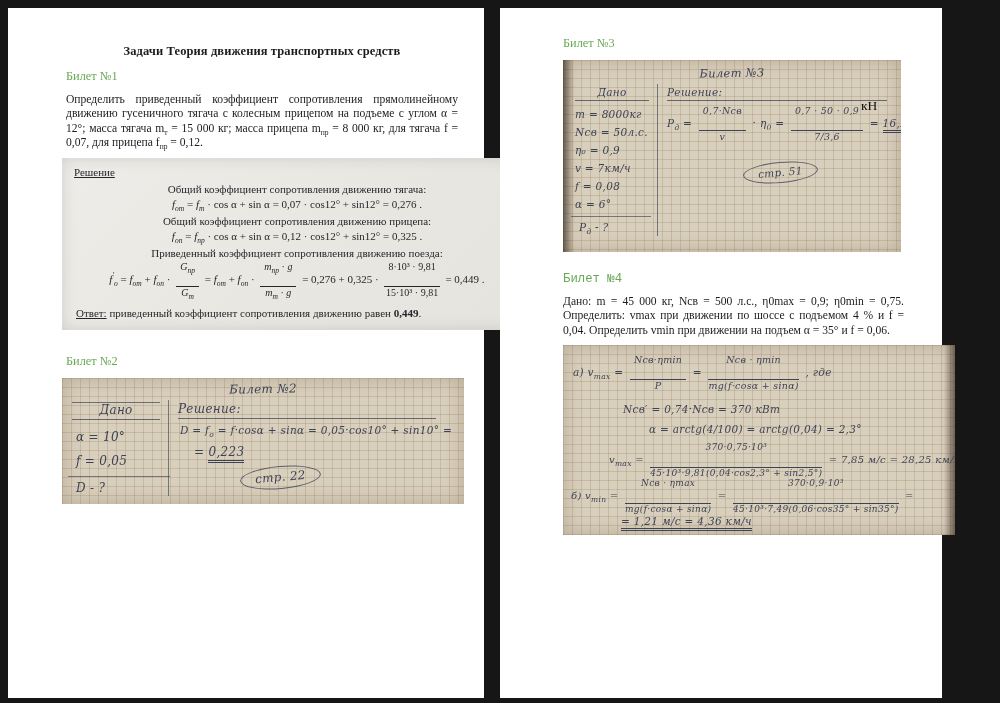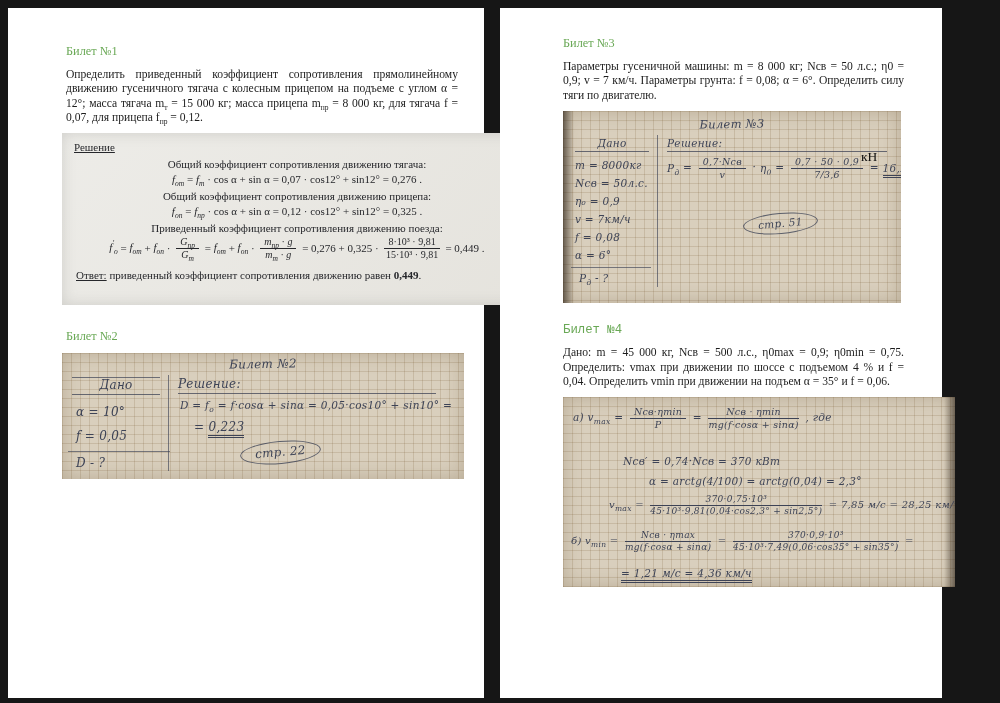--- a/index.html
+++ b/index.html
@@ -32,21 +32,21 @@
     background:linear-gradient(135deg,#edecE8,#e5e3dd);
     box-shadow:inset 0 0 14px rgba(120,120,115,0.25);
     padding:8px 12px;font-size:11px;color:#26272b;overflow:hidden;
   }
   .scan-print .sol-label{font-size:11px;}
   .scan-print .cap{text-align:center;margin-top:5px;}
   .scan-print .fline{text-align:center;margin:3px 0 2px 0;}
   .scan-print .answer{margin:8px 0 0 2px;}
 
   .frac{display:inline-block;vertical-align:middle;text-align:center;margin:0 3px;line-height:1.05;}
-  .frac .num{display:block;border-bottom:1px solid currentColor;padding:0 4px 1px 4px;}
+  .frac .num{display:block;border-bottom:1px solid currentColor;padding:0 4px 14px 4px;}
   .frac .den{display:block;padding-top:1px;}
   .fline .frac{font-size:10px;}
 
   
   .gridpaper{
     position:relative;box-sizing:border-box;overflow:hidden;
     background-color:#d9cfbd;
     background-image:
       linear-gradient(rgba(125,98,62,0.20) 1px, transparent 1px),
       linear-gradient(90deg, rgba(125,98,62,0.20) 1px, transparent 1px);
@@ -117,20 +117,21 @@
   #scan4 .l1{left:60px;top:58px;}
   #scan4 .l2{left:86px;top:78px;}
   #scan4 .l3{left:46px;top:98px;font-size:10px;}
   #scan4 .l4{left:8px;top:134px;font-size:10px;}
   #scan4 .l5{left:58px;top:170px;}
 </style>
 </head>
 <body>
 
 <div class="page" id="page1">
+  <h1 class="doc-title">Задачи Теория движения транспортных средств</h1>
 
   <h2 class="ticket first">Билет №1</h2>
   <p class="problem">Определить приведенный коэффициент сопротивления прямолинейному движению гусеничного тягача с колесным прицепом на подъеме с углом α = 12°; масса тягача <span class="var">m<sub>т</sub></span> = 15 000 кг; масса прицепа <span class="var">m<sub>пр</sub></span> = 8 000 кг, для тягача f = 0,07, для прицепа <span class="var">f<sub>пр</sub></span> = 0,12.</p>
 
   <div class="scan-print">
     <div class="sol-label u">Решение</div>
     <div class="cap">Общий коэффициент сопротивления движению тягача:</div>
     <div class="fline"><span class="var">f<sub>от</sub></span> = <span class="var">f<sub>т</sub></span> · cos α + sin α = 0,07 · cos12° + sin12° = 0,276 .</div>
     <div class="cap">Общий коэффициент сопротивления движению прицепа:</div>
     <div class="fline"><span class="var">f<sub>оп</sub></span> = <span class="var">f<sub>пр</sub></span> · cos α + sin α = 0,12 · cos12° + sin12° = 0,325 .</div>
@@ -151,21 +152,20 @@
     <div class="hw find">D - ?</div>
     <div class="hw sol-head head-rule">Решение:</div>
     <div class="hw f1">D = <span class="var">f<sub>о</sub></span> = f·cosα + sinα = 0,05·cos10° + sin10° =</div>
     <div class="hw f2">= <span class="dblu">0,223</span></div>
     <div class="hw circle">стр. 22</div>
   </div>
 </div>
 
 <div class="page" id="page2">
   <h2 class="ticket first">Билет №3</h2>
-  <p class="problem">Параметры гусеничной машины: m = 8 000 кг; Nсв = 50 л.с.; η0 = 0,9; v = 7 км/ч. Параметры грунта: f = 0,08; α = 6°. Определить силу тяги по двигателю.</p>
 
   <div class="gridpaper" id="scan3">
     <div class="edge-l"></div>
     <div class="hw hw-title">Билет №3</div>
     <div class="hw dano-head head-rule">Дано</div>
     <div class="vline vl"></div>
     <div class="hw g0">m = 8000кг</div>
     <div class="hw g1">Nсв = 50л.с.</div>
     <div class="hw g2">η₀ = 0,9</div>
     <div class="hw g3">v = 7км/ч</div>

